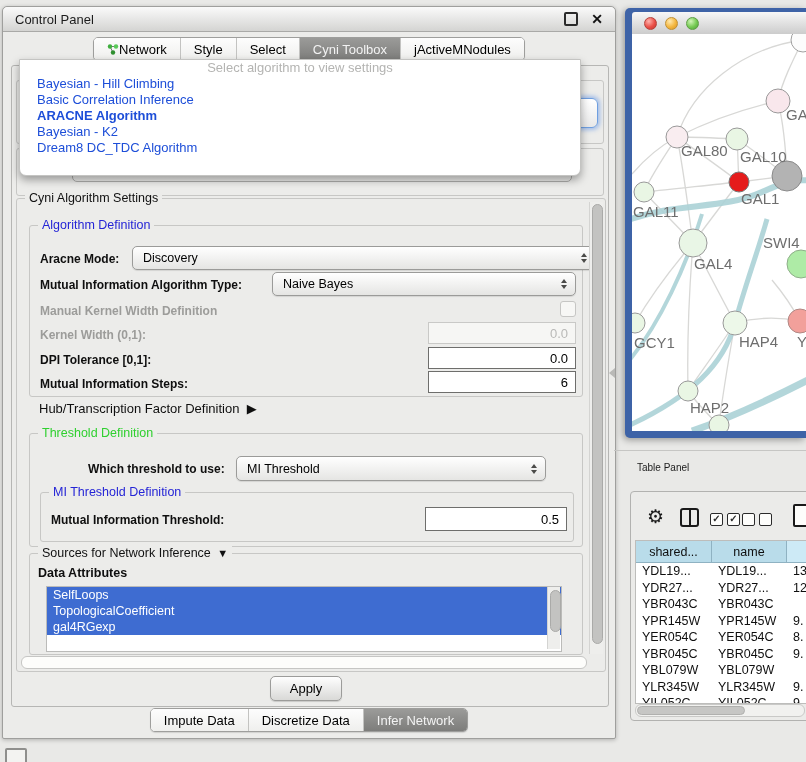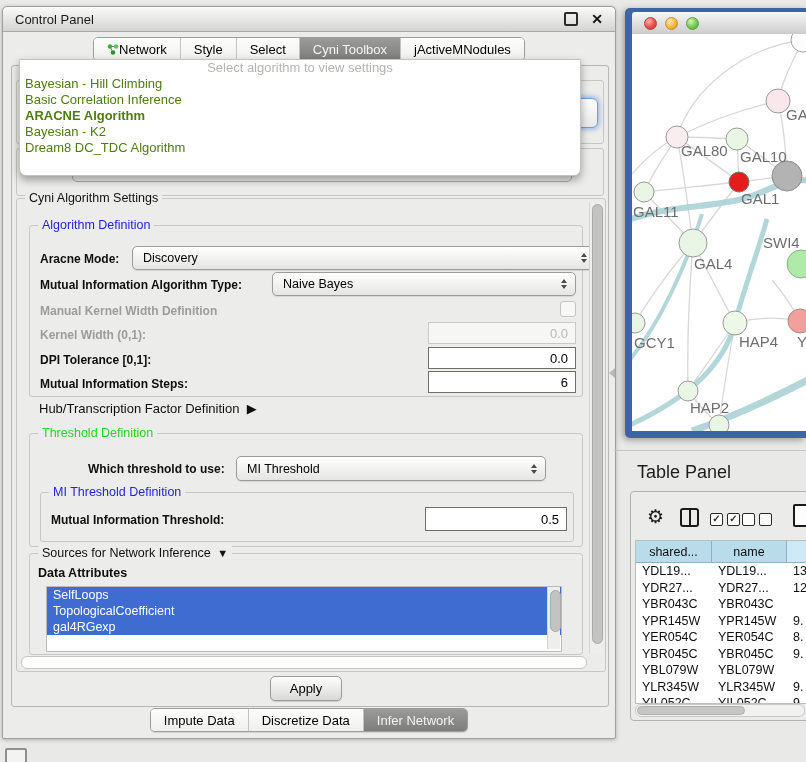--- a/index.html
+++ b/index.html
@@ -35,21 +35,21 @@
   .ghost-g2{position:absolute;left:4px;top:82px;width:586px;height:46px;border:1px solid #c7c7c5;border-radius:3px}
   .net-combo{position:absolute;left:60px;top:88px;width:500px;height:28px;border:1px solid #adadab;border-radius:5px;
              background:linear-gradient(#fff,#ececea);display:flex;align-items:center;padding-left:14px;
              box-sizing:border-box;font-size:13px;color:#c2c2c0}
 
   
   .popup{position:absolute;left:16px;top:52px;width:560px;height:115px;background:#fff;
          border:1px solid #c4c4c2;border-radius:0 0 7px 7px;box-shadow:0 4px 9px rgba(0,0,0,.35);
          z-index:40;font-size:13px;overflow:hidden}
   .popup .ph{height:16px;line-height:16px;text-align:center;color:#b4b4b2}
-  .popup .it{height:16px;line-height:16px;padding-left:5px;color:#4d7c0f}
+  .popup .it{height:16px;line-height:16px;padding-left:17px;color:#1d4ed8}
   .popup .it.bold{font-weight:bold}
 
   .groupbox{position:absolute;border:1px solid #c7c7c5;border-radius:3px}
   .gb-label{position:absolute;top:-8px;left:8px;background:#ececea;padding:0 4px;font-size:12.5px;line-height:15px;color:#111;white-space:nowrap}
   .gb-label.blue{color:#2424d6}
   .gb-label.green{color:#2fd02f}
 
   .lbl{position:absolute;font-size:12px;font-weight:bold;color:#0f0f0f;white-space:nowrap}
   .lbl.plain{font-weight:normal;font-size:13px}
   .lbl.dis{color:#9c9c9a}
@@ -85,21 +85,21 @@
                 background:linear-gradient(#f7f7f7,#cccccc);border-bottom:1px solid #9a9a98;
                 border-radius:3px 0 0 0;display:flex;align-items:center;gap:8px;padding-left:12px}
   .tl{width:13px;height:13px;border-radius:50%}
   .tl.red{background:radial-gradient(circle at 35% 30%,#ffb4ae,#ea5048 55%,#c03830);border:1px solid #b5423b;box-sizing:border-box}
   .tl.yel{background:radial-gradient(circle at 35% 30%,#ffe9b0,#f4b73f 55%,#d2922c);border:1px solid #c19032;box-sizing:border-box}
   .tl.grn{background:radial-gradient(circle at 35% 30%,#d2f5b8,#74ca52 55%,#4f9e38);border:1px solid #5d9e44;box-sizing:border-box}
   .net-content{position:absolute;left:7px;top:26px;right:0;bottom:7px;background:#fff;overflow:hidden}
 
   
   .table-region{position:absolute;left:614px;top:450px;width:192px;height:312px;border-top:1px solid #c6c6c4}
-  .tp-title{position:absolute;left:23px;top:11px;font-size:18px;color:#1c1c1c}
+  .tp-title{position:absolute;left:23px;top:11px;font-size:10px;color:#1c1c1c}
   .tp-inner{position:absolute;left:16px;top:40px;width:176px;height:228px;background:#ebebe9;
             border:1px solid #b2b2b0;border-radius:4px 0 0 4px;overflow:hidden}
   .tp-toolbar-ic{position:absolute;color:#1a1a1a}
   .cols-ic{width:15px;height:15px;border:2px solid #1a1a1a;border-radius:3px;position:relative}
   .cols-ic:after{content:"";position:absolute;left:50%;top:0;bottom:0;width:2px;background:#1a1a1a;transform:translateX(-50%)}
   .pair{display:flex;gap:4px;position:absolute}
   .box{width:11px;height:11px;border:1.5px solid #2a2a2a;border-radius:2px;font-size:10px;font-weight:bold;
        line-height:10px;text-align:center;color:#2a2a2a;background:#fdfdfb}
   .doc-ic{position:absolute;width:15px;height:19px;border:2px solid #1a1a1a;border-radius:2px;background:#fdfdfb}
 

